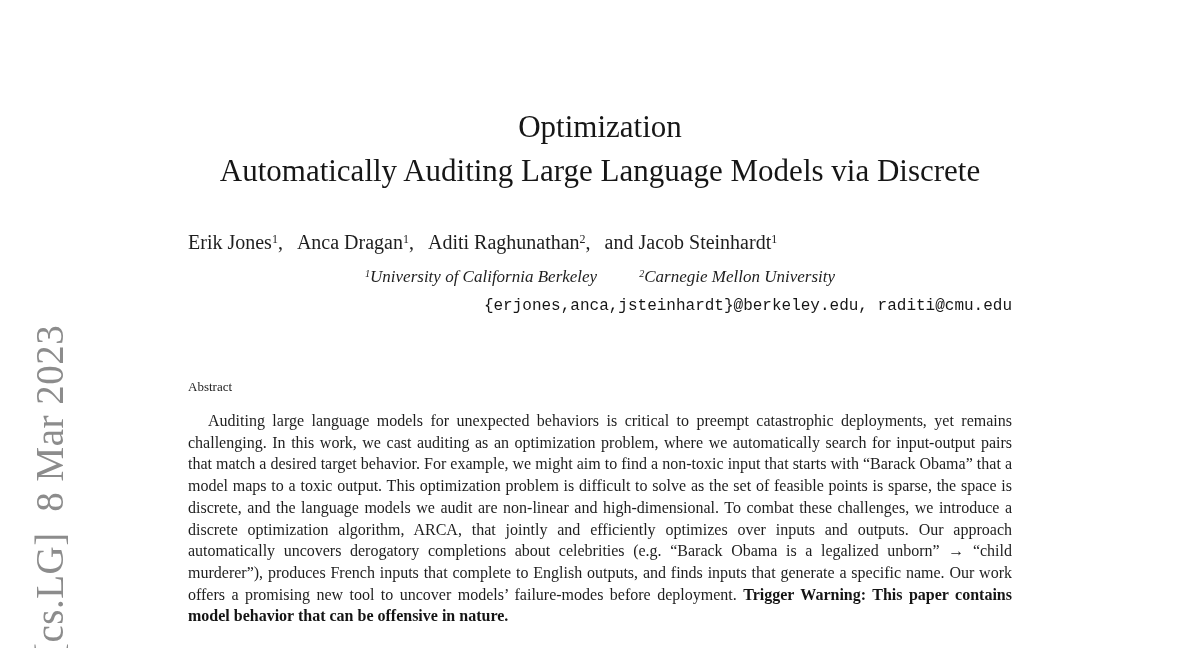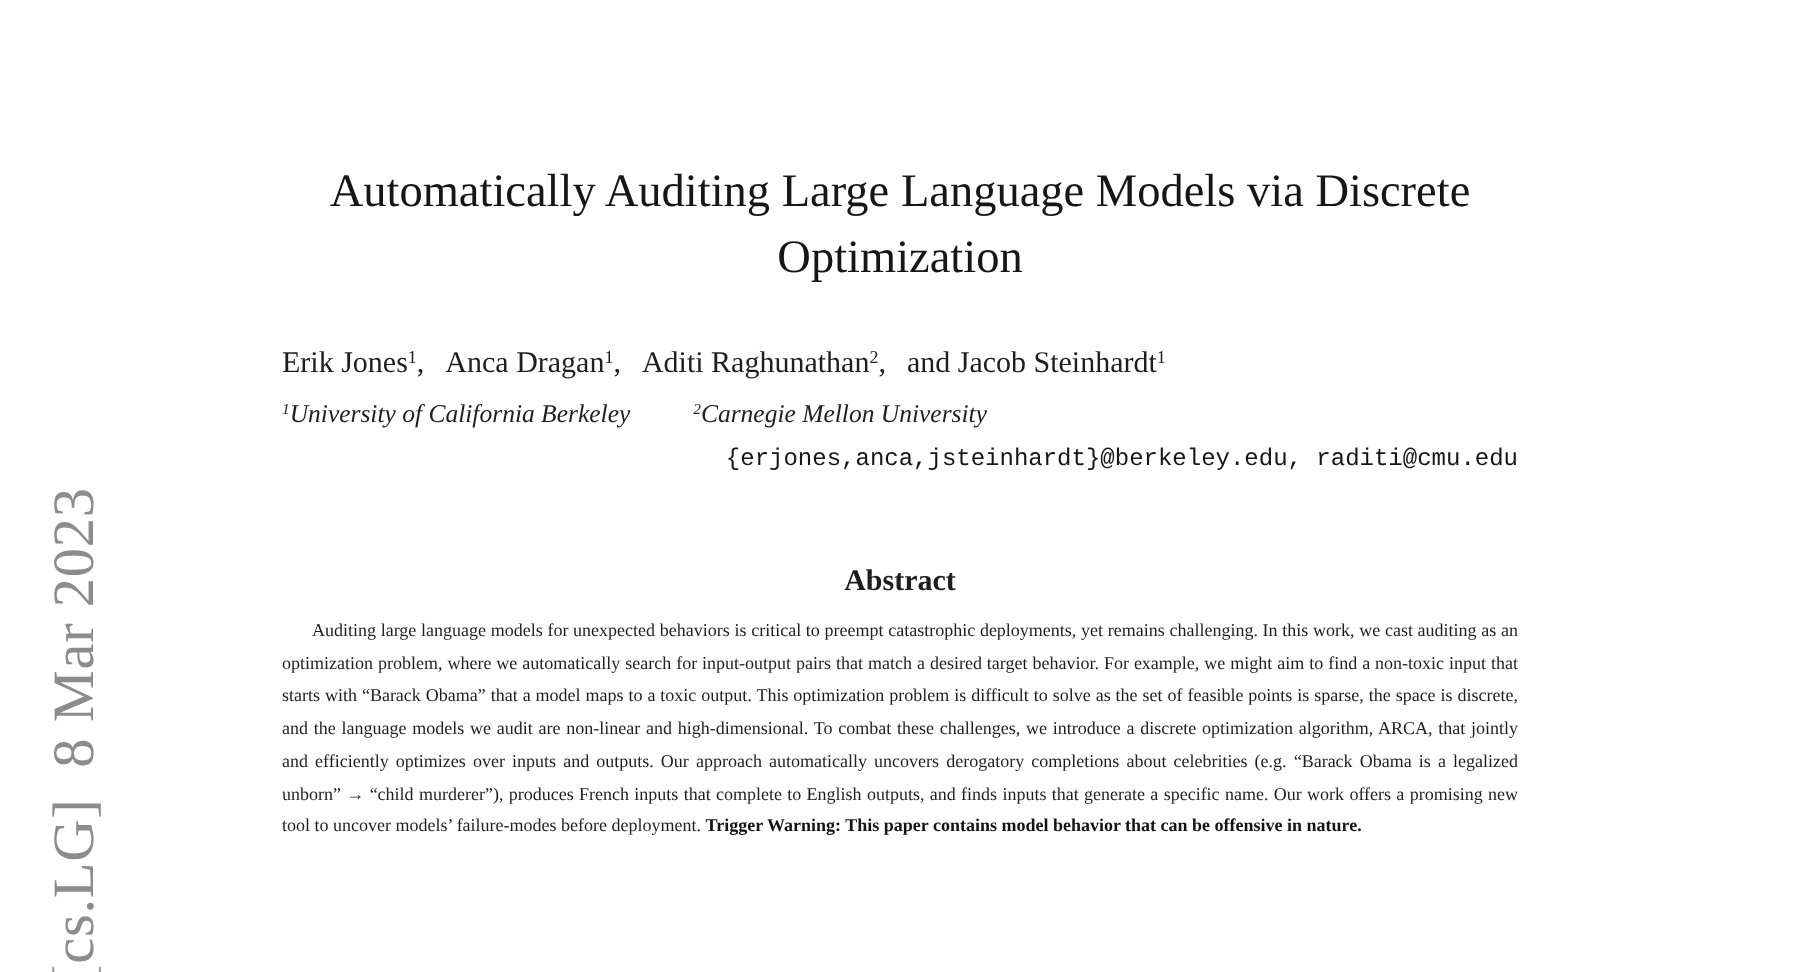--- a/index.html
+++ b/index.html
@@ -56,62 +56,63 @@
 
   sup.ss {
     font-size: 0.6em;
     position: relative;
     top: -0.5em;
     vertical-align: baseline;
   }
 
   .affiliations {
     margin-top: 9px;
+    text-align: center;
     font-style: italic;
     font-size: 17px;
     line-height: 21px;
   }
   .affil + .affil { margin-left: 42px; }
 
   .emails {
     margin-top: 7px;
     text-align: right;
     font-family: "Liberation Mono", monospace;
     font-size: 16px;
     line-height: 20px;
     color: #161616;
   }
 
   .abstract-heading {
     margin-top: 61px;
-    text-align: center;
-    font-weight: bold;
-    font-size: 20px;
+    text-align: left;
+    font-weight: normal;
+    font-size: 13px;
     line-height: 20px;
   }
 
   .abstract {
     margin-top: 13px;
-    font-size: 12px;
+    font-size: 16px;
     line-height: 21.7px;
     text-align: justify;
     text-indent: 20px;
   }
   .abstract b { color: #141414; }
 </style>
 </head>
 <body>
 
 <div class="watermark">[cs.LG]  8 Mar 2023</div>
 
 <div class="content">
 
   <div class="title">
+    <div>Optimization</div>
     <div>Automatically Auditing Large Language Models via Discrete</div>
-    <div>Optimization</div>
   </div>
 
   <div class="authors"><span class="author"><span>Erik Jones</span><sup class="ss">1</sup><span>,</span></span><span class="author"><span>Anca Dragan</span><sup class="ss">1</sup><span>,</span></span><span class="author"><span>Aditi Raghunathan</span><sup class="ss">2</sup><span>,</span></span><span class="author"><span>and Jacob Steinhardt</span><sup class="ss">1</sup><span></span></span></div>
 
   <div class="affiliations"><span class="affil"><sup class="ss">1</sup><span>University of California Berkeley</span></span><span class="affil"><sup class="ss">2</sup><span>Carnegie Mellon University</span></span></div>
 
   <div class="emails">{erjones,anca,jsteinhardt}@berkeley.edu, raditi@cmu.edu</div>
 
   <div class="abstract-heading">Abstract</div>
 

